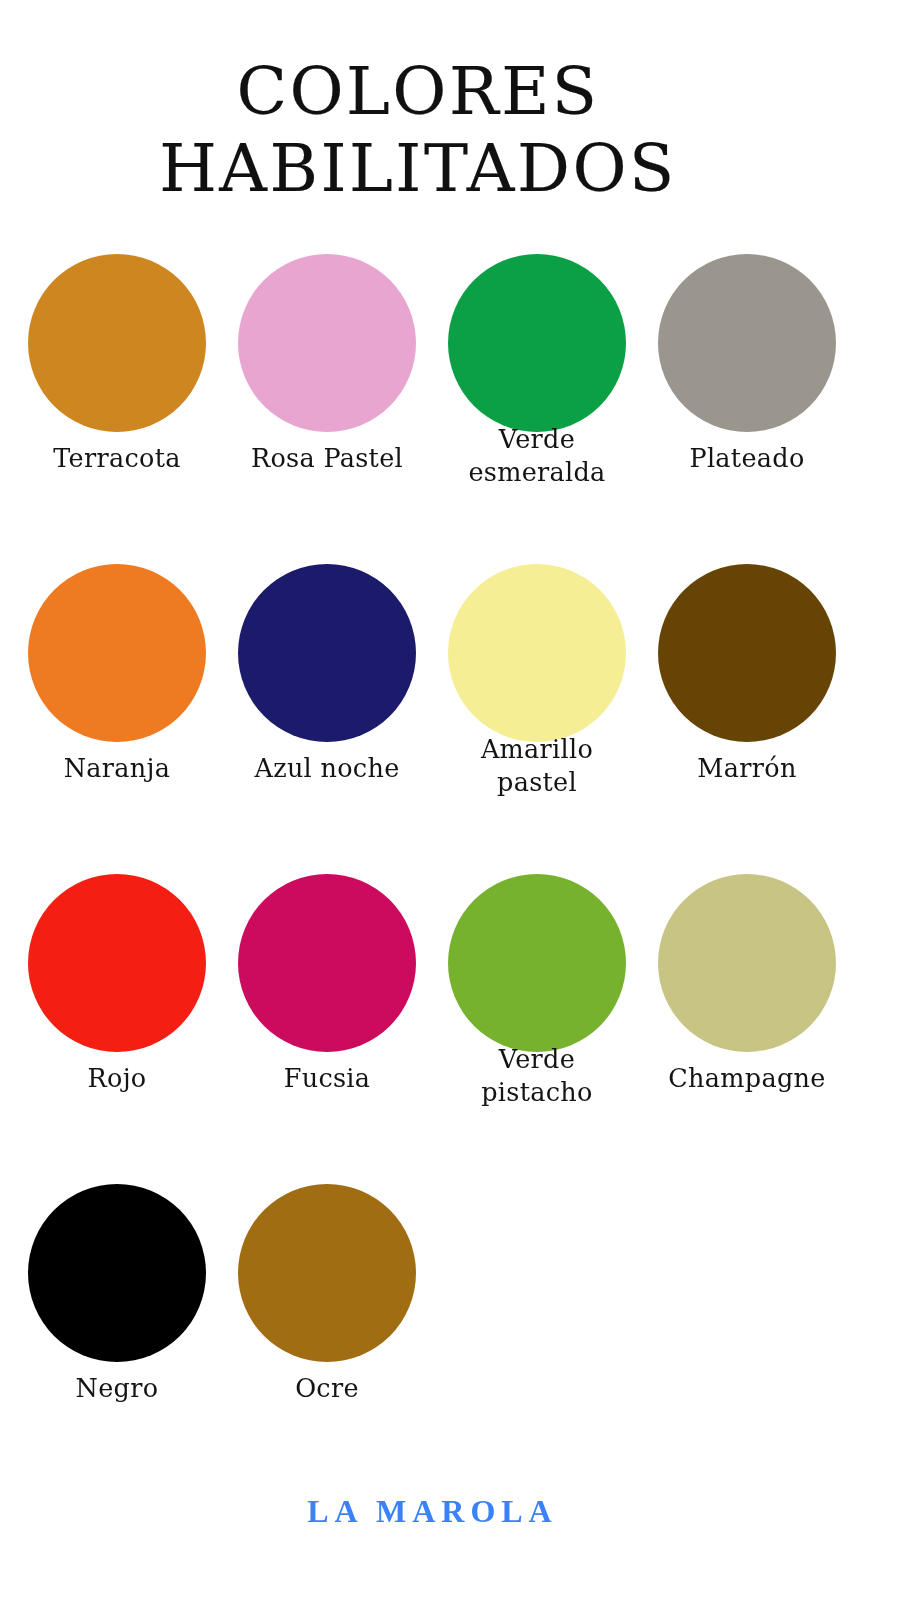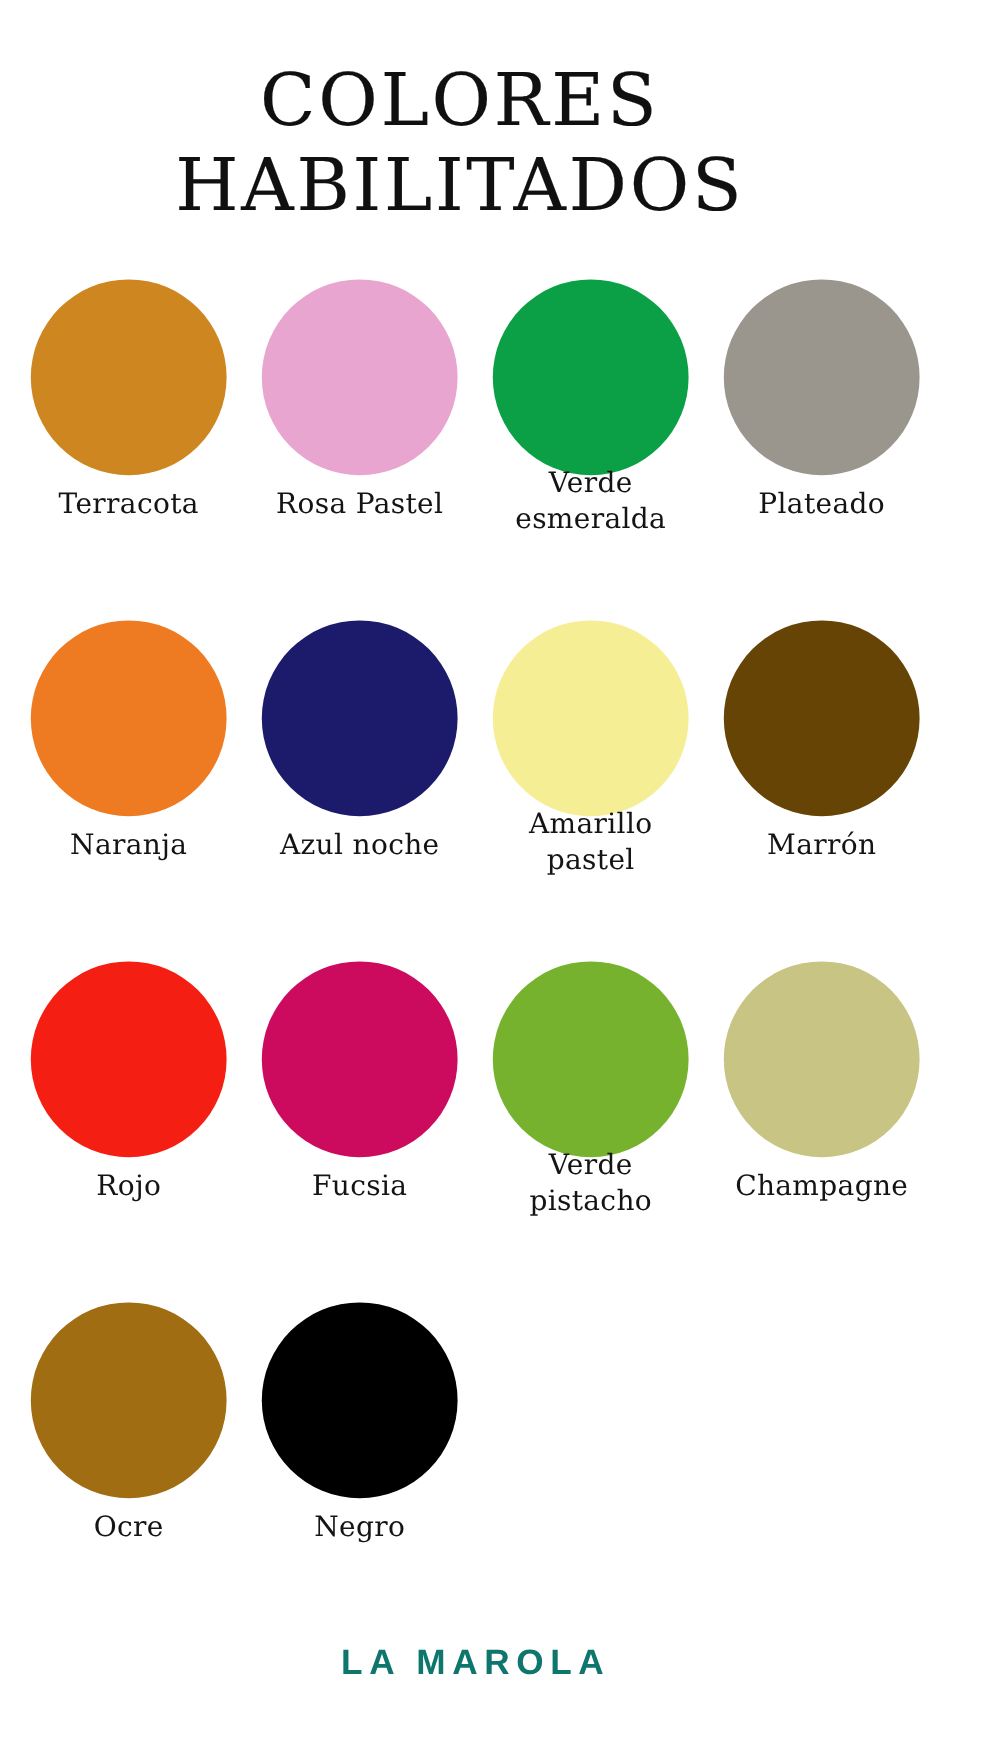--- a/index.html
+++ b/index.html
@@ -93,25 +93,25 @@
   }
 
   
   .footer {
     margin-top: auto;
     padding-bottom: 70px;
     text-align: center;
   }
 
   .brand {
-    font-family: Liberation Sans, sans-serif;
+    font-family: Liberation Serif, serif;
     font-weight: 700;
     font-size: 32px;
     letter-spacing: 6px;
-    color: #0f766e;
+    color: #3b82f6;
     margin-left: 29px;
   }
 </style>
 </head>
 <body>
 
 <div class="page">
 
   <div class="title-block">
     <div class="title-line">COLORES</div>
@@ -189,29 +189,29 @@
 pistacho</div>
       </div>
       <div class="cell">
         <div class="dot-wrap">
           <span class="dot" style="background: rgb(200, 196, 132);"></span>
         </div>
         <div class="label">Champagne</div>
       </div>
       <div class="cell">
         <div class="dot-wrap">
+          <span class="dot" style="background: rgb(0, 0, 0);"></span>
+        </div>
+        <div class="label">Negro</div>
+      </div>
+      <div class="cell">
+        <div class="dot-wrap">
           <span class="dot" style="background: rgb(160, 109, 18);"></span>
         </div>
         <div class="label">Ocre</div>
-      </div>
-      <div class="cell">
-        <div class="dot-wrap">
-          <span class="dot" style="background: rgb(0, 0, 0);"></span>
-        </div>
-        <div class="label">Negro</div>
       </div>
     </div>
 
   <div class="footer">
     <div class="brand">LA MAROLA</div>
   </div>
 
 </div>
 
 </body></html>

